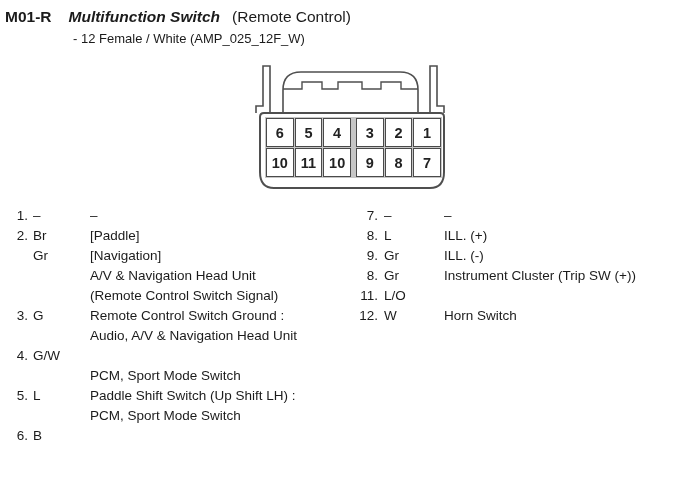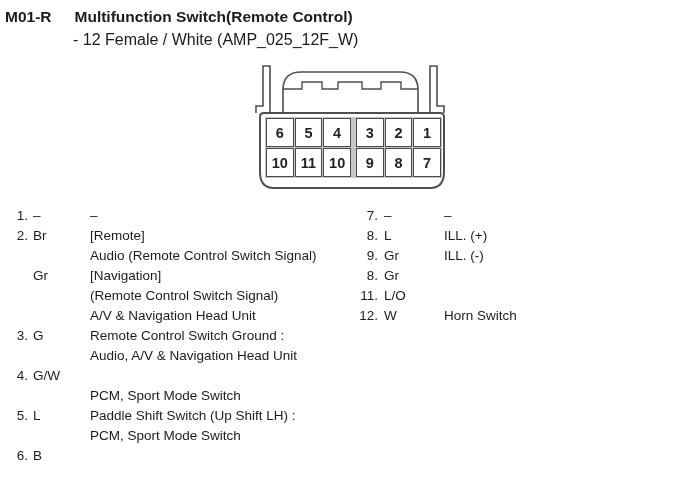--- a/index.html
+++ b/index.html
@@ -2,23 +2,23 @@
 <html><head>
 <meta charset="utf-8">
 <style>
   html,body { margin:0; padding:0; background:#fff; }
   .page {
     position:relative; width:680px; height:478px; background:#ffffff;
     font-family:"Liberation Sans", sans-serif; color:#1b1b1b; overflow:hidden;
   }
   
   .hdr { position:absolute; left:5px; top:8px; font-size:15.5px; font-weight:bold; white-space:nowrap; }
-  .hdr .title { margin-left:23px; }
-  .hdr .suffix { font-weight:bold; margin-left:0; }
-  .sub { position:absolute; left:73px; top:31px; font-size:16px; white-space:nowrap; }
+  .hdr .title { margin-left:17px;font-style:italic; }
+  .hdr .suffix { font-weight:normal; margin-left:12px; }
+  .sub { position:absolute; left:73px; top:31px; font-size:13px; white-space:nowrap; }
 
   
   .connector { position:absolute; left:240px; top:62px; width:220px; height:130px; }
   .connector svg { position:absolute; left:0; top:0; }
   .pin-grid {
     position:absolute; left:25px; top:55px; width:177px; height:61px;
     box-sizing:border-box; background:#c6c6c6; padding:1px;
     display:grid; grid-template-columns:1fr 1fr 1fr 3px 1fr 1fr 1fr; gap:1px;
   }
   .cell {
@@ -82,41 +82,40 @@
 
   <div class="list list-left">
     <div class="row">
         <span class="n">1.</span>
         <span class="c">–</span>
         <span class="d">–</span>
       </div>
     <div class="row">
         <span class="n">2.</span>
         <span class="c">Br</span>
-        <span class="d">[Remote]</span>
+        <span class="d">[Paddle]</span>
       </div>
     <div class="row">
         <span class="n"></span>
         <span class="c"></span>
-        <span class="d">Audio (Remote Control Switch Signal)</span>
       </div>
     <div class="row">
         <span class="n"></span>
         <span class="c">Gr</span>
         <span class="d">[Navigation]</span>
       </div>
     <div class="row">
         <span class="n"></span>
         <span class="c"></span>
-        <span class="d">(Remote Control Switch Signal)</span>
+        <span class="d">A/V &amp; Navigation Head Unit</span>
       </div>
     <div class="row">
         <span class="n"></span>
         <span class="c"></span>
-        <span class="d">A/V &amp; Navigation Head Unit</span>
+        <span class="d">(Remote Control Switch Signal)</span>
       </div>
     <div class="row">
         <span class="n">3.</span>
         <span class="c">G</span>
         <span class="d">Remote Control Switch Ground :</span>
       </div>
     <div class="row">
         <span class="n"></span>
         <span class="c"></span>
         <span class="d">Audio, A/V &amp; Navigation Head Unit</span>
@@ -158,20 +157,21 @@
         <span class="d">ILL. (+)</span>
       </div>
     <div class="row">
         <span class="n">9.</span>
         <span class="c">Gr</span>
         <span class="d">ILL. (-)</span>
       </div>
     <div class="row">
         <span class="n">8.</span>
         <span class="c">Gr</span>
+        <span class="d">Instrument Cluster (Trip SW (+))</span>
       </div>
     <div class="row">
         <span class="n">11.</span>
         <span class="c">L/O</span>
       </div>
     <div class="row">
         <span class="n">12.</span>
         <span class="c">W</span>
         <span class="d">Horn Switch</span>
       </div>

